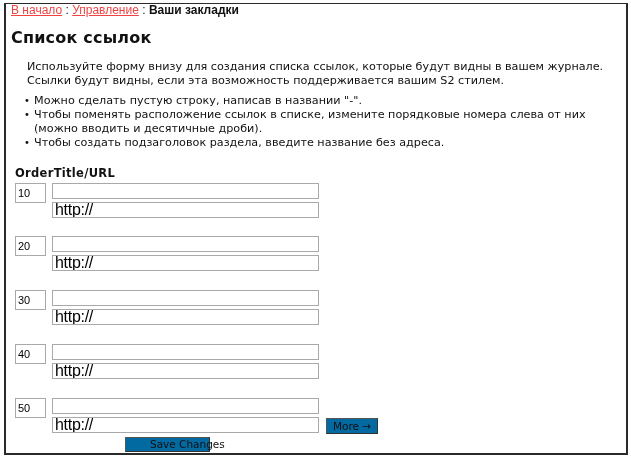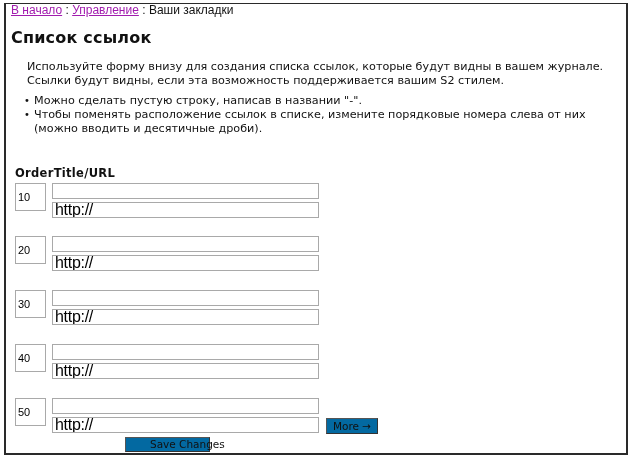--- a/index.html
+++ b/index.html
@@ -2,35 +2,35 @@
 <html><head>
 <meta charset="utf-8">
 <style>
   html, body { margin: 0; padding: 0; background: #ffffff; }
   body { width: 631px; height: 461px; position: relative; overflow: hidden;
          font-family: "DejaVu Sans", sans-serif; color: #111; }
   .frame { position: absolute; left: 4px; top: 3px; width: 620px; height: 449px;
            border: 2px solid #2a2a2a; border-top-width: 1px; box-sizing: content-box; }
   .breadcrumb { position: absolute; left: 11px; top: 3px; font-family: "Liberation Sans", sans-serif;
                 font-size: 12px; line-height: 14px; white-space: nowrap; }
-  .breadcrumb a { color: #a21caf; text-decoration: underline; }
+  .breadcrumb a { color: #ef4444; text-decoration: underline; }
   .breadcrumb .sep { color: #111; }
-  .breadcrumb b { font-weight: normal; }
+  .breadcrumb b { font-weight: bold; }
   .page-title { position: absolute; left: 11px; top: 28px; font-size: 16px; font-weight: bold;
                 margin: 0; line-height: 20px; letter-spacing: 0.2px; }
   .intro { position: absolute; left: 11px; top: 44px; width: 612px; font-size: 11.2px;
            line-height: 14px; margin: 16px; }
   .hints { position: absolute; left: 24px; top: 94px; width: 596px; margin: 0; padding: 0;
            list-style: none; font-size: 11.2px; line-height: 14px; }
   .hints li { position: relative; padding-left: 10px; }
   .hints li::before { content: "\2022"; position: absolute; left: 0; top: 0; font-size: 10px; }
   .col-head { position: absolute; left: 15px; top: 166px; font-size: 11.5px; font-weight: bold;
               line-height: 14px; white-space: nowrap; letter-spacing: 0.3px; }
   .row { position: absolute; left: 0; width: 631px; height: 40px; }
-  input.order { position: absolute; left: 15px; top: 0; width: 31px; height: 28px; }
+  input.order { position: absolute; left: 15px; top: 0; width: 31px; height: 20px; }
   input.title { position: absolute; left: 52px; top: 0; width: 267px; height: 16px; }
   input.url   { position: absolute; left: 52px; top: 19px; width: 267px; height: 16px; }
   input { box-sizing: border-box; border: 1px solid #a9a9a9; background: #fff; padding: 0 2px;
           font-family: "Liberation Sans", sans-serif; font-size: 11px; color: #000; outline: none; margin: 0; }
   input.url { font-size: 16px; letter-spacing: -0.3px; }
   .btn { position: absolute; box-sizing: border-box; background: #0369a1; border: 1px solid #555;
          border-right-color: #333; border-bottom-color: #333; font-family: "DejaVu Sans", sans-serif;
          font-size: 10.5px; line-height: 13px; padding: 0 5px; color: #111; cursor: pointer; white-space: nowrap; }
   .more-btn { left: 326px; top: 418px; width: 52px; height: 16px; }
   .save-btn { left: 125px; top: 437px; width: 85px; height: 15px; padding-left: 24px; }
@@ -48,20 +48,21 @@
   <b>Ваши закладки</b>
 </div>
 
 <h1 class="page-title">Список ссылок</h1>
 
 <p class="intro">Используйте форму внизу для создания списка ссылок, которые будут видны в вашем журнале. Ссылки будут видны, если эта возможность поддерживается вашим S2 стилем.</p>
 
 <ul class="hints">
   <li>Можно сделать пустую строку, написав в названии "-".</li>
   <li>Чтобы поменять расположение ссылок в списке, измените порядковые номера слева от них (можно вводить и десятичные дроби).</li>
+  <li>Чтобы создать подзаголовок раздела, введите название без адреса.</li>
 </ul>
 
 <div class="col-head"><span>Order</span><span>Title/URL</span></div>
 
 <div class="row" style="top:183px">
   <input class="order" type="text" value="10" style="">
   <input class="title" type="text" value="" style="">
   <input class="url" type="text" value="http://" style="">
 </div>
 

